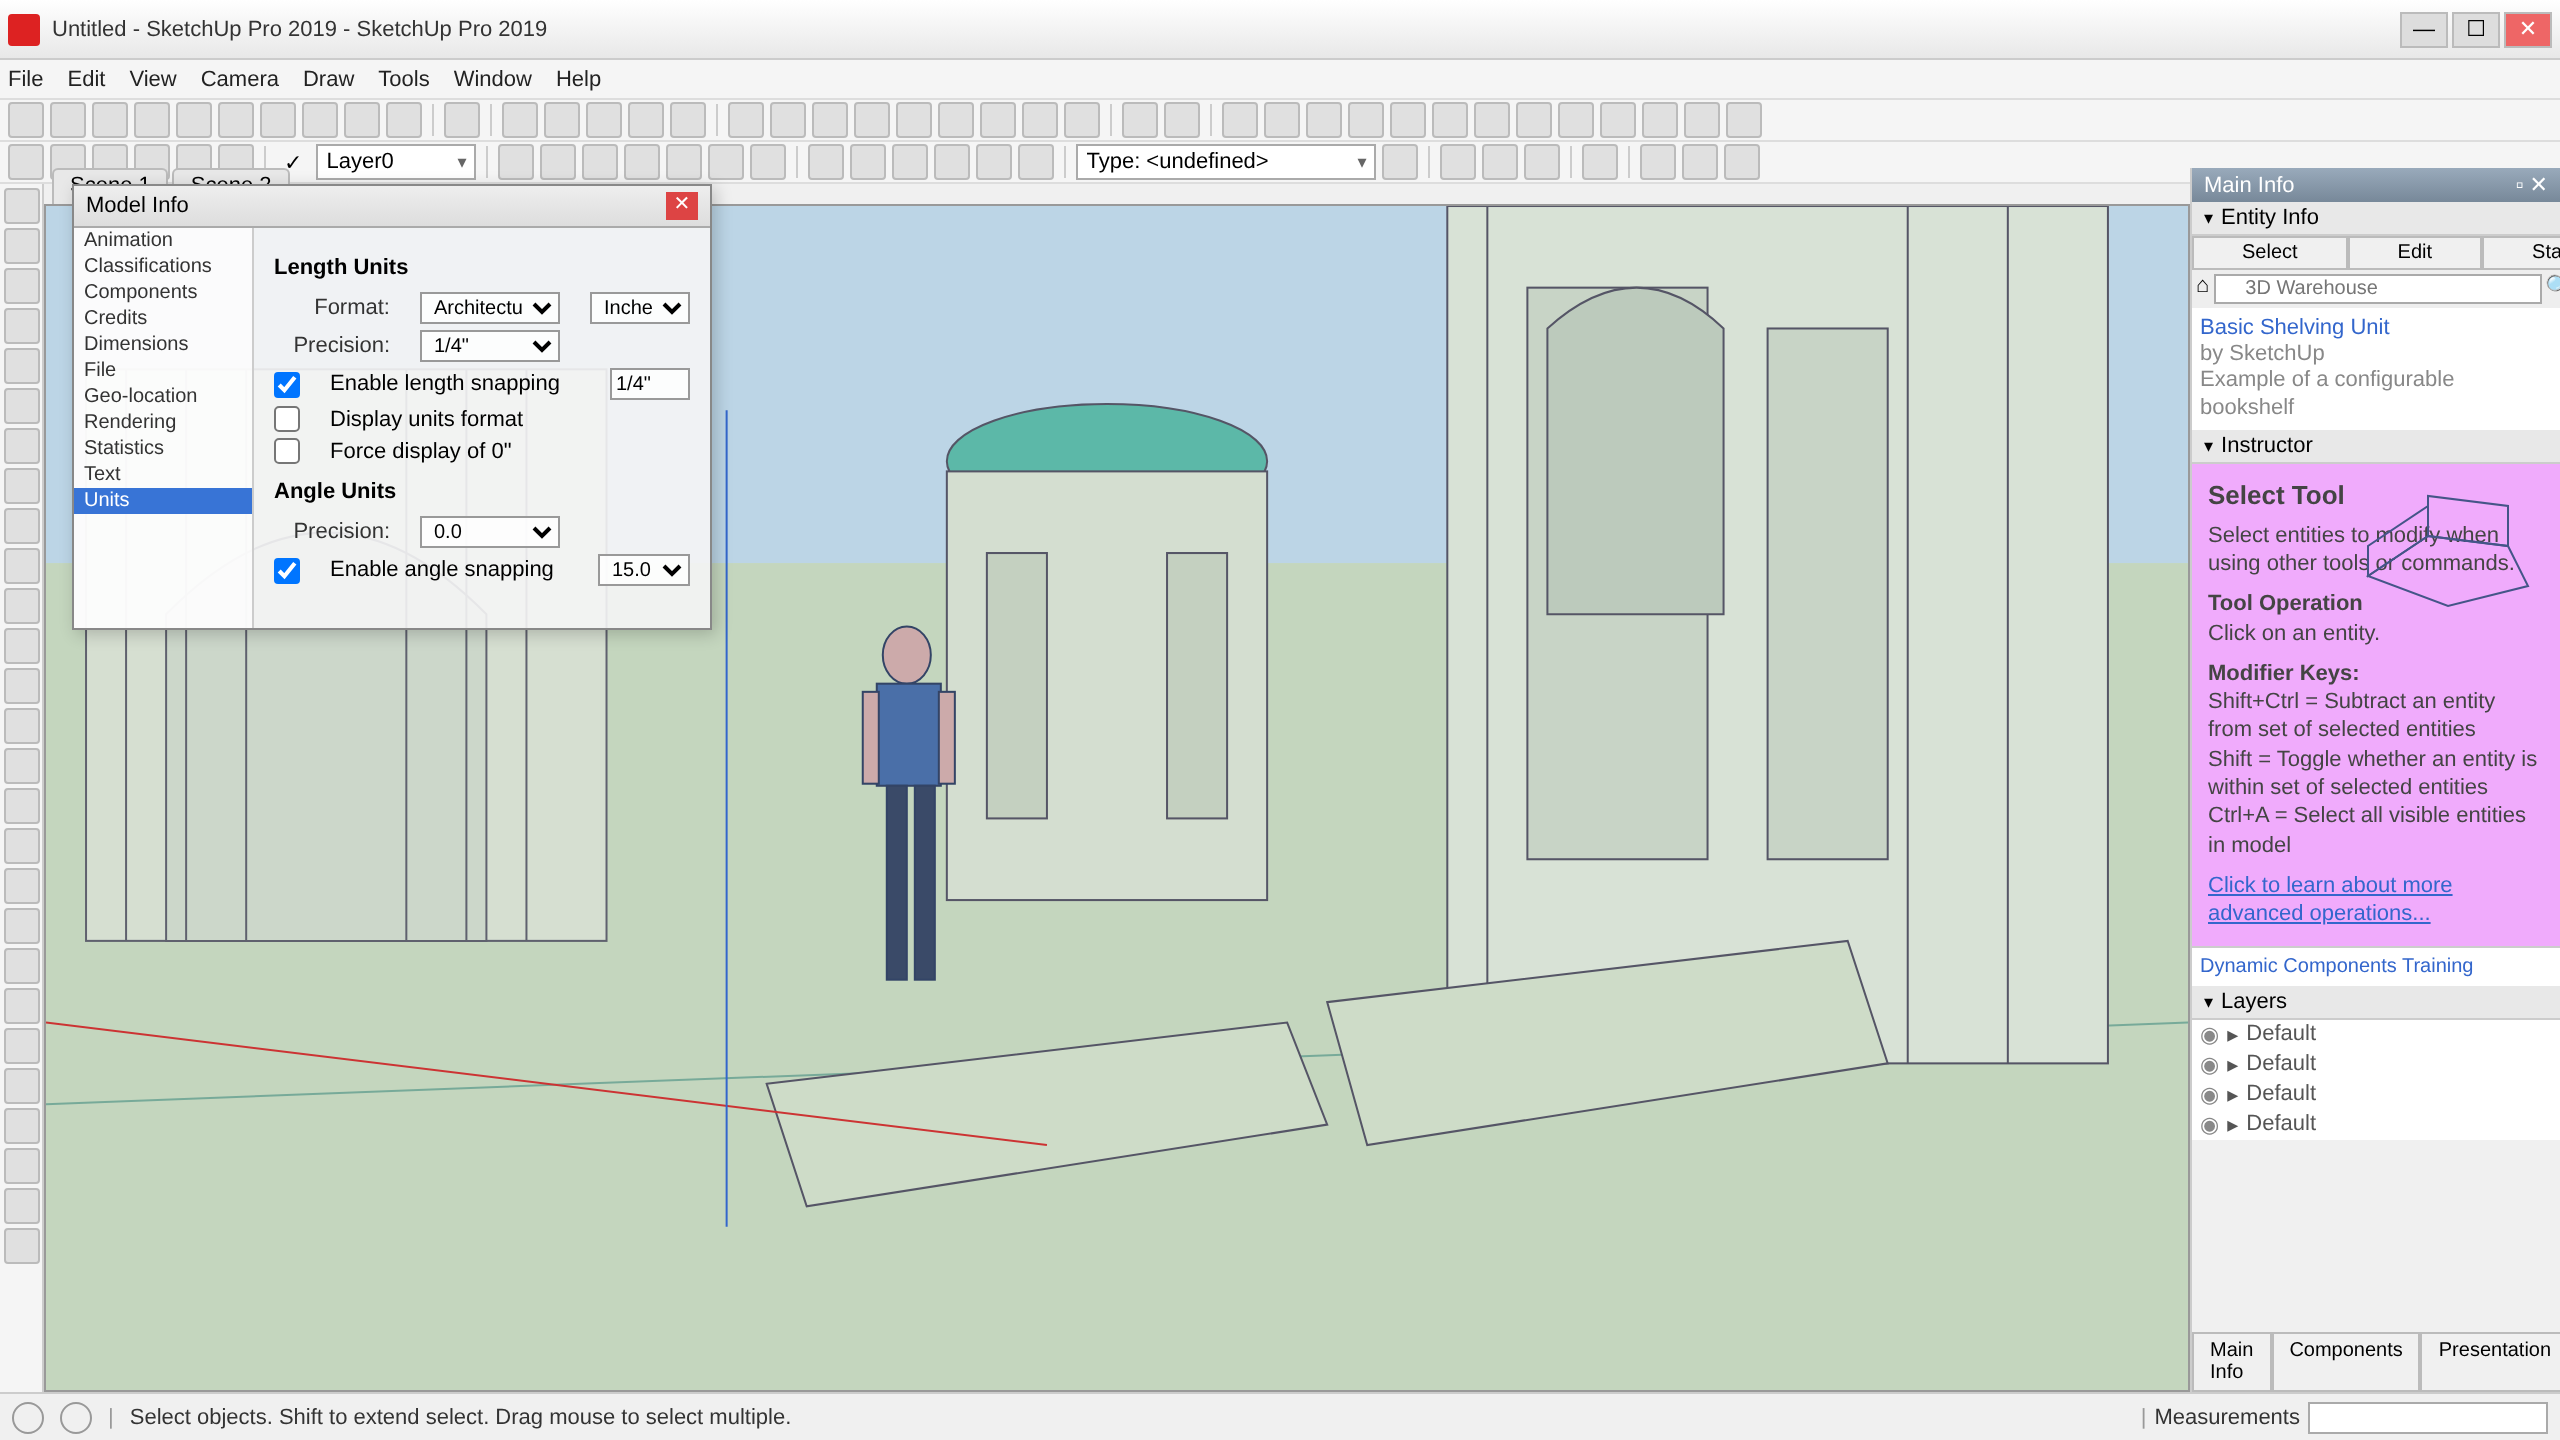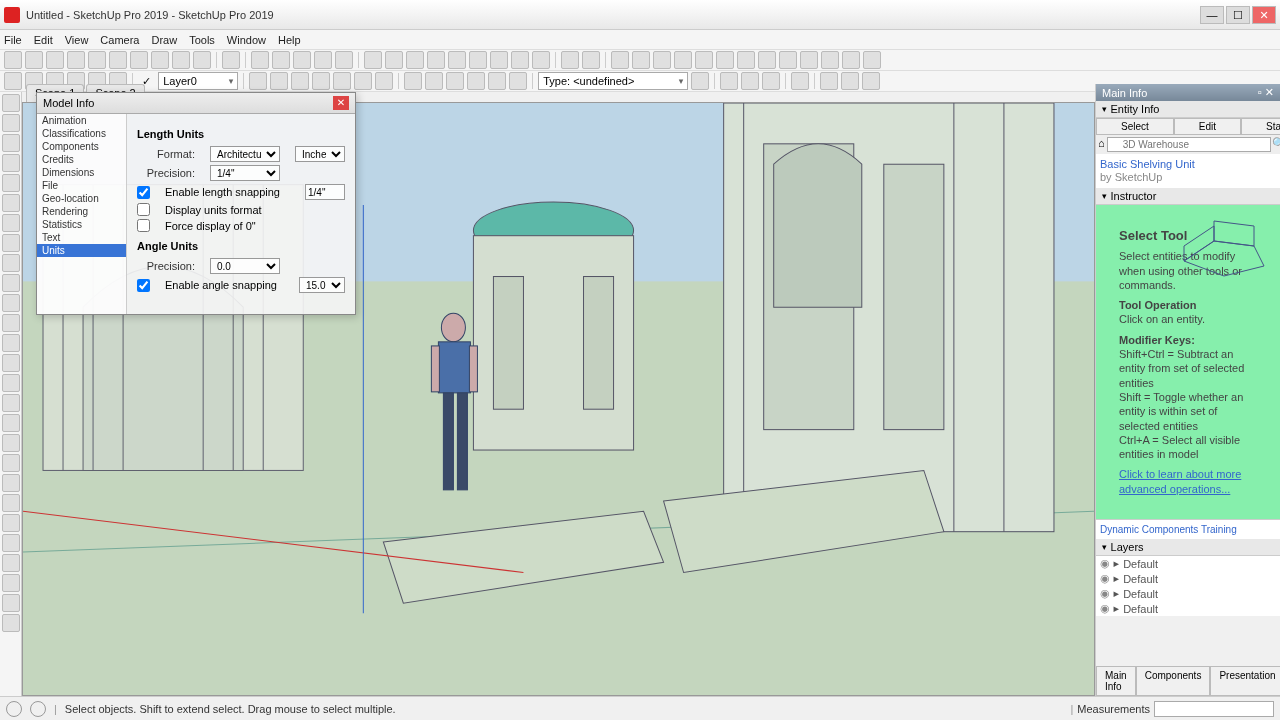--- a/index.html
+++ b/index.html
@@ -44,21 +44,21 @@
 .psub .arrow { margin-right: 4px; font-size: 9px; }
 .pbody { background: #fff; padding: 4px; font-size: 10px; color: #555; }
 .pbody .cube { width: 44px; height: 44px; background: #eee; border: 1px solid #ccc; margin: 4px; }
 .ptabs { display: flex; background: #e0e0e0; }
 .ptabs div { padding: 2px 24px; border: 1px solid #bbb; font-size: 10px; background: #f0f0f0; }
 .searchrow { display: flex; padding: 2px; gap: 2px; background: #eee; }
 .searchrow input { flex: 1; border: 1px solid #aaa; font-size: 10px; padding: 1px 15px; }
 .layerlist { background: #fff; max-height: 140px; overflow: hidden; }
 .layerlist .row { display: flex; align-items: center; padding: 1px 4px; font-size: 10px; color: #555; gap: 4px; }
 .layerlist .vis { color: #888; }
-.instr { padding: 23px; font-size: 10px; color: #444; line-height: 1.3; background: #86efac; position: relative; }
+.instr { padding: 8px; font-size: 10px; color: #444; line-height: 1.3; background: #f0abfc; position: relative; }
 .instr h3 { font-size: 13px; font-weight: bold; margin-bottom: 4px; }
 .instr .sub { font-weight: bold; margin-top: 6px; }
 .instr .diagram { position: absolute; right: 6px; top: 6px; width: 100px; height: 70px; }
 .bottom-tabs { display: flex; margin-top: auto; background: #e0e0e0; }
 .bottom-tabs div { padding: 3px 8px; border: 1px solid #bbb; font-size: 10px; background: #f0f0f0; }
 
 
 .dialog { position: absolute; left: 36px; top: 92px; width: 320px; background: rgba(245,245,245,0.9); border: 1px solid #888; box-shadow: 2px 2px 8px rgba(0,0,0,0.2); }
 .dialog .dtitle { background: linear-gradient(#eee, #ddd); padding: 3px 6px; display: flex; align-items: center; border-bottom: 1px solid #aaa; font-size: 11px; }
 .dialog .dtitle .dx { margin-left: auto; width: 16px; height: 14px; background: #d44; color: #fff; text-align: center; line-height: 13px; font-size: 10px; }
@@ -355,20 +355,21 @@
   </div>
   <div class="searchrow">
     <span>⌂</span>
     <input placeholder="3D Warehouse" style="">
     <span>🔍</span>
     <span>▸</span>
   </div>
   <div class="pbody" style="font-size:10px;line-height:1.2">
     <div style="color:#36c">Basic Shelving Unit</div>
     <div style="color:#888">by SketchUp</div>
+    <div style="color:#888">Example of a configurable bookshelf</div>
   </div>
   <div class="psub">
       <span class="arrow">▾</span>
       <span>Instructor</span>
     </div>
   <div class="instr">
     <svg class="diagram" viewBox="0 0 100 70">
       <polygon points="10,50 40,30 80,35 90,55 50,65" fill="none" stroke="#458" stroke-width="1"></polygon>
       <polygon points="40,30 40,10 80,15 80,35" fill="none" stroke="#458"></polygon>
       <polygon points="10,50 10,35 40,15 40,30" fill="none" stroke="#458"></polygon>

